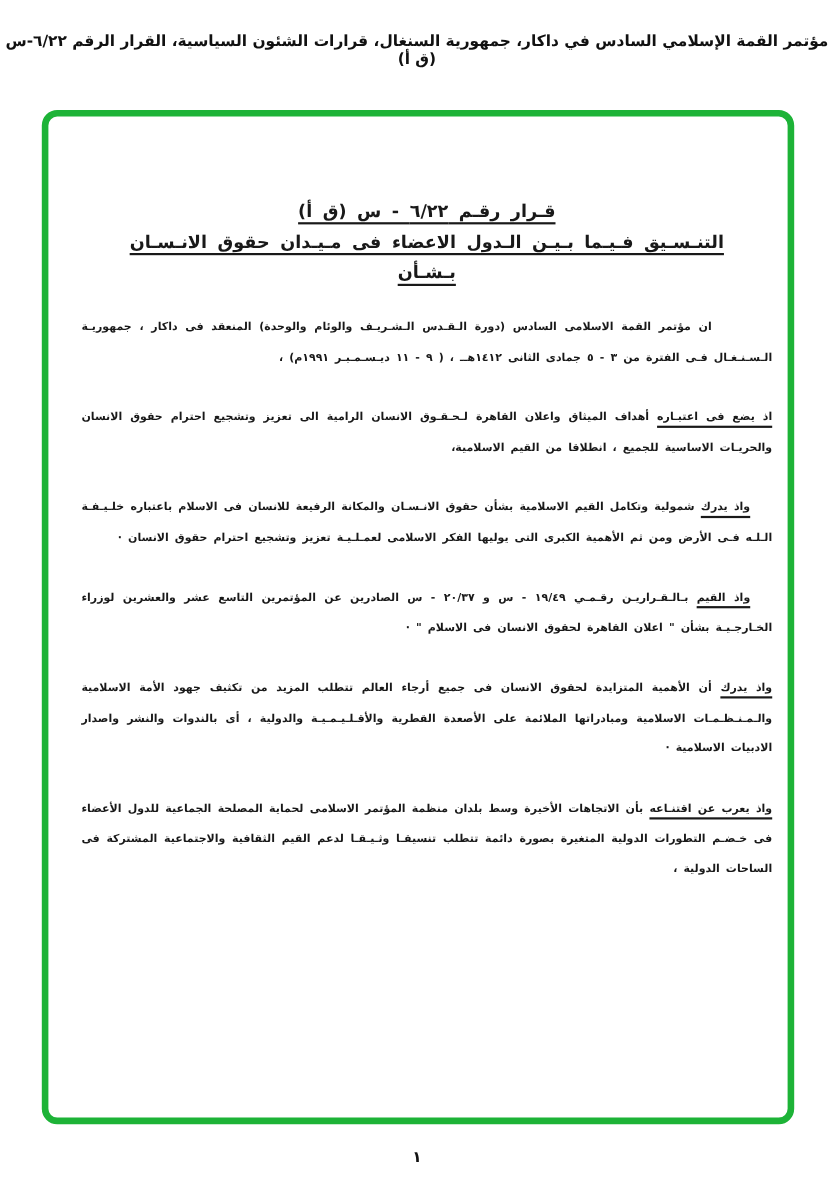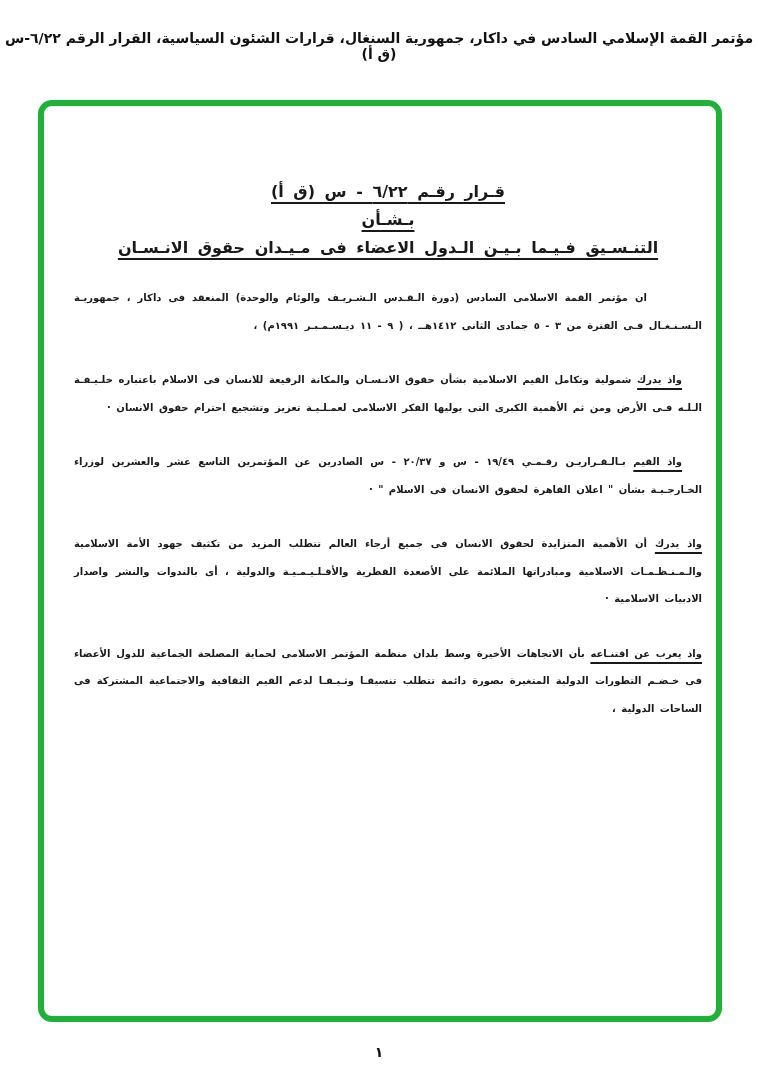--- a/index.html
+++ b/index.html
@@ -35,26 +35,27 @@
 <div class="page">
 
   <div class="page-header">
     <div class="header-line">مؤتمر القمة الإسلامي السادس في داكار، جمهورية السنغال، قرارات الشئون السياسية، القرار الرقم ٦/٢٢-س (ق أ)</div>
   </div>
 
   <div class="green-box" style="--frame: #1db337;">
 
     <div class="doc-title">
       <div class="u">قـرار رقـم ٦/٢٢ - س (ق أ)</div>
+      <div class="u">التنـسـيق فـيـما بـيـن الـدول الاعضاء فى مـيـدان حقوق الانـسـان</div>
       <div class="u">بـشـأن</div>
-      <div class="u">التنـسـيق فـيـما بـيـن الـدول الاعضاء فى مـيـدان حقوق الانـسـان</div>
     </div>
 
     <p class="para indent-lg"><span class="lead"></span><span>ان مؤتمر القمة الاسلامى السادس (دورة الـقـدس الـشـريـف والوئام والوحدة) المنعقد فى داكار ، جمهوريـة الـسـنـغـال فـى الفترة من ٣ - ٥ جمادى الثانى ١٤١٢هــ ، ( ٩ - ١١ ديـسـمـبـر ١٩٩١م) ،</span></p>
 
+    <p class="para"><span class="lead">اذ يضع فى اعتبـاره</span><span> أهداف الميثاق واعلان القاهرة لـحـقـوق الانسان الرامية الى تعزيز وتشجيع احترام حقوق الانسان والحريـات الاساسية للجميع ، انطلاقا من القيم الاسلامية،</span></p>
 
     <p class="para indent-sm"><span class="lead">واذ يدرك</span><span> شمولية وتكامل القيم الاسلامية بشأن حقوق الانـسـان والمكانة الرفيعة للانسان فى الاسلام باعتباره خلـيـفـة الـلـه فـى الأرض ومن ثم الأهمية الكبرى التى يوليها الفكر الاسلامى لعمـلـيـة تعزيز وتشجيع احترام حقوق الانسان ·</span></p>
 
     <p class="para indent-sm"><span class="lead">واذ القيم</span><span> بـالـقـراريـن رقـمـي ١٩/٤٩ - س و ٢٠/٣٧ - س الصادرين عن المؤتمرين التاسع عشر والعشرين لوزراء الخـارجـيـة بشأن " اعلان القاهرة لحقوق الانسان فى الاسلام " ·</span></p>
 
     <p class="para"><span class="lead">واذ يدرك</span><span> أن الأهمية المتزايدة لحقوق الانسان فى جميع أرجاء العالم تتطلب المزيد من تكثيف جهود الأمة الاسلامية والـمـنـظـمـات الاسلامية ومبادراتها الملائمة على الأصعدة القطرية والأقـلـيـمـيـة والدولية ، أى بالندوات والنشر واصدار الادبيات الاسلامية ·</span></p>
 
     <p class="para"><span class="lead">واذ يعرب عن اقتنـاعه</span><span> بأن الاتجاهات الأخيرة وسط بلدان منظمة المؤتمر الاسلامى لحماية المصلحة الجماعية للدول الأعضاء فى خـضـم التطورات الدولية المتغيرة بصورة دائمة تتطلب تنسيقـا وثـيـقـا لدعم القيم الثقافية والاجتماعية المشتركة فى الساحات الدولية ،</span></p>
 
   </div>

